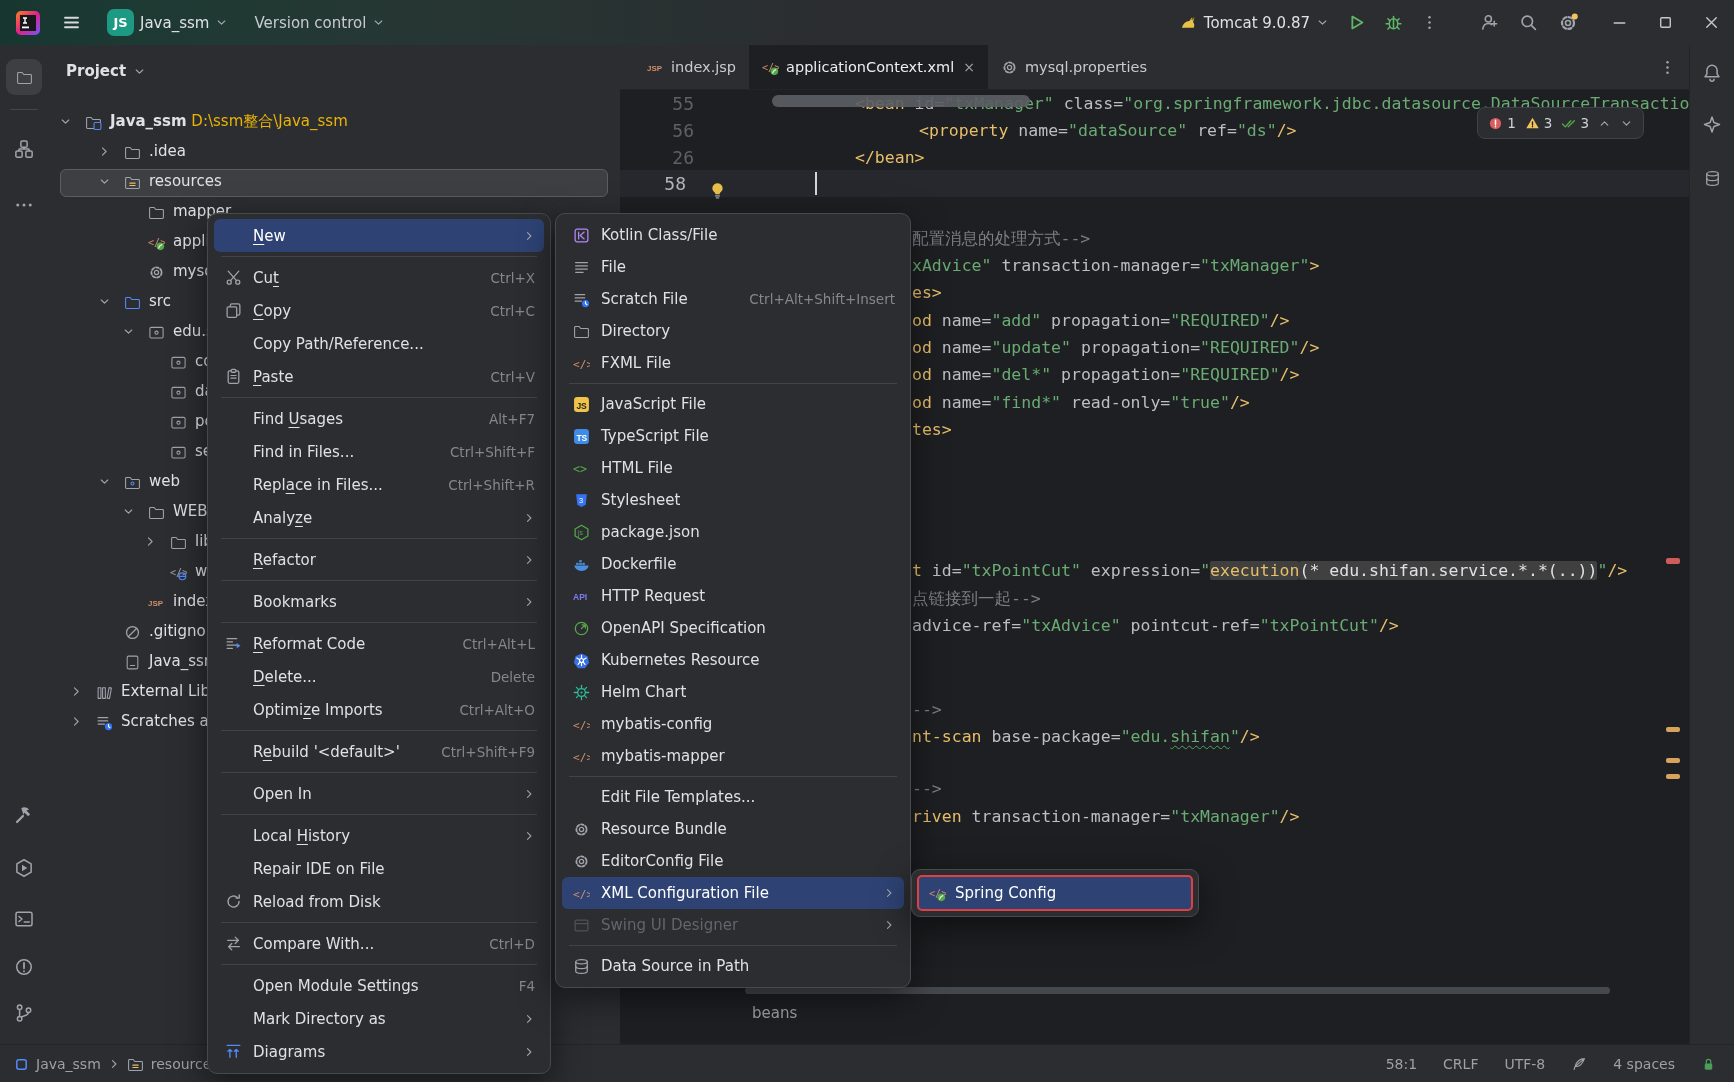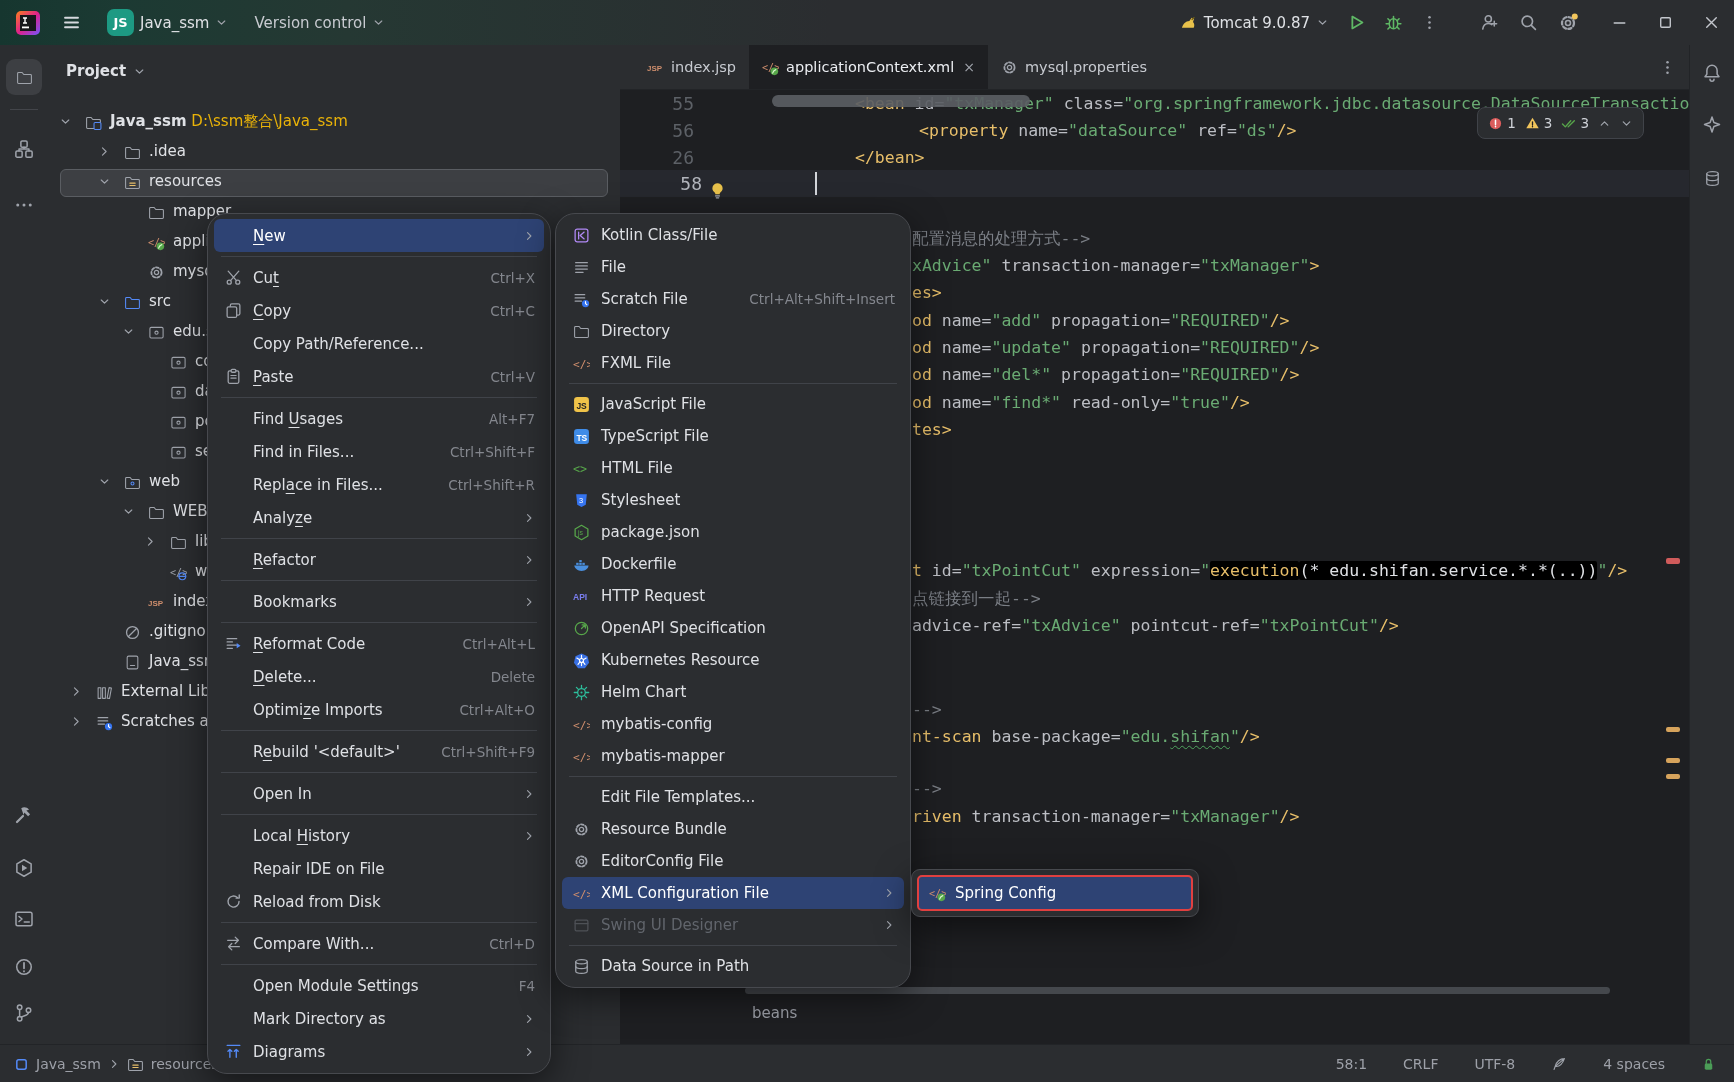--- a/index.html
+++ b/index.html
@@ -40,36 +40,36 @@
   #editor{position:absolute;left:620px;top:45px;width:1070px;height:999px;background:#1e1f22;overflow:hidden;}
   #tabbar{position:absolute;left:0;top:0;width:1070px;height:45px;background:#2b2d30;border-bottom:1px solid #222427;
      display:flex;align-items:stretch;padding-left:14px;box-sizing:border-box;}
   .tab{display:flex;align-items:center;gap:7px;padding:0 13px;font-size:14.5px;color:#c7cad0;}
   .tab.active{background:#1e1f22;color:#eceef2;}
   .tab .x{color:#9fa3ab;margin-left:2px;font-size:14px;}
   #tab-kebab{margin-left:auto;align-self:center;margin-right:14px;color:#9fa3ab;}
   .cl{position:absolute;height:27px;line-height:27px;white-space:pre;
       font-family:"DejaVu Sans Mono","Liberation Mono",monospace;font-size:16.5px;}
   .c-tag{color:#e8bf6a}.c-attr{color:#bcbec4}.c-str{color:#6aab73}.c-com{color:#7a7e85}.c-pln{color:#dfe1e5}
-  .seg-hl{background:#000000;border-radius:2px;}
+  .seg-hl{background:#404040;border-radius:2px;}
   .seg-wv{text-decoration:underline wavy #4fa45f 1px;text-underline-offset:3px;}
   .gut{position:absolute;width:46px;text-align:right;color:#5d6167;height:27px;line-height:27px;
       font-family:"DejaVu Sans Mono","Liberation Mono",monospace;font-size:18px;}
   .gut.cur{color:#b2b5bc;}
   #curline{position:absolute;left:0;top:125px;width:1070px;height:27px;background:#26282e;}
   #caret{position:absolute;left:195px;top:127px;width:2px;height:23px;background:#d2d5da;}
   #float-pill{position:absolute;left:152px;top:50px;width:258px;height:12px;border-radius:6px;background:#5a5d63;opacity:.92;}
   #insp{position:absolute;right:46px;top:62px;height:30px;display:flex;align-items:center;gap:9px;padding:0 10px;
      background:#2b2d30;border:1px solid #404349;border-radius:8px;font-size:13.5px;color:#cfd2d8;}
   #insp .grp{display:flex;align-items:center;gap:4px;}
   #hscroll{position:absolute;left:125px;top:942px;width:865px;height:7px;border-radius:4px;background:#45484d;}
   #beans-crumb{position:absolute;left:132px;top:953px;height:30px;line-height:30px;color:#9da0a8;font-size:15px;}
   .stripe-mark{position:absolute;left:1060px;width:14px;border-radius:2px;transform:translateX(-100%);}
   
-  .menu{position:absolute;background:#2b2d30;border:1px solid #47494e;border-radius:20px;
+  .menu{position:absolute;background:#2b2d30;border:1px solid #47494e;border-radius:10px;
     box-shadow:0 10px 34px rgba(0,0,0,.5);padding:5px 0;z-index:40;box-sizing:border-box;}
   .mi{display:flex;align-items:center;margin:0 6px;padding:0 9px;border-radius:6px;gap:9px;color:#dfe1e5;font-size:15px;white-space:nowrap;}
   .m1 .mi{height:33px;}
   .m2 .mi{height:32px;}
   .mi .ic{width:21px;height:18px;display:flex;align-items:center;justify-content:center;flex:none;}
   .mi .lbl{flex:1;}
   .mi .lbl u{text-underline-offset:2.5px;}
   .mi .sc{color:#84878e;font-size:13.5px;margin-left:26px;}
   .mi .arr{color:#9fa3ab;margin-left:10px;}
   .mi.sel{background:#2e4374;color:#fff;}
@@ -78,21 +78,21 @@
   .msep{height:1px;background:#404349;margin:4px 13px;}
   
   #spring-popup{position:absolute;left:911px;width:288px;background:#2b2d30;border:1px solid #47494e;border-radius:9px;
      box-shadow:0 10px 34px rgba(0,0,0,.5);padding:5px;z-index:45;box-sizing:border-box;}
   #spring-item{display:flex;align-items:center;gap:9px;height:36px;background:#2e4374;border:2px solid #e04040;
      border-radius:5px;padding:0 10px;color:#fff;box-sizing:border-box;}
   
   #statusbar{position:absolute;left:0;top:1044px;width:1734px;height:38px;background:#2b2d30;border-top:1px solid #222427;
      display:flex;align-items:center;color:#9da0a8;font-size:14px;}
   #sb-left{display:flex;align-items:center;gap:7px;margin-left:14px;white-space:nowrap;}
-  #sb-right{display:flex;align-items:center;gap:36px;margin-left:auto;margin-right:18px;}
+  #sb-right{display:flex;align-items:center;gap:26px;margin-left:auto;margin-right:18px;}
   .sb-item{display:flex;align-items:center;}
 </style>
 </head>
 <body>
 
 <div id="root">
 
   <header id="titlebar">
     <div class="tb-group" style="margin-left:12px;gap:10px;">
       <span class="tb-btn" style="padding:4px;">
@@ -570,21 +570,21 @@
         <div class="cl" style="left: 292px; top: 566.5px;"><span class="c-attr">advice-ref=</span><span class="c-str">"txAdvice"</span><span class="c-attr"> pointcut-ref=</span><span class="c-str">"txPointCut"</span><span class="c-tag">/&gt;</span></div>
         <div class="cl" style="left: 292px; top: 650.5px;"><span class="c-com">--&gt;</span></div>
         <div class="cl" style="left: 292px; top: 677.5px;"><span class="c-tag">nt-scan</span><span class="c-attr"> base-package=</span><span class="c-str">"edu.</span><span class="c-str seg-wv">shifan</span><span class="c-str">"</span><span class="c-tag">/&gt;</span></div>
         <div class="cl" style="left: 292px; top: 729.5px;"><span class="c-com">--&gt;</span></div>
         <div class="cl" style="left: 292px; top: 757.5px;"><span class="c-tag">riven</span><span class="c-attr"> transaction-manager=</span><span class="c-str">"txManager"</span><span class="c-tag">/&gt;</span></div>
       </div>
     <div id="gutter-layer">
         <div class="gut" style="left: 28px; top: 44.5px;">55</div>
         <div class="gut" style="left: 28px; top: 71.5px;">56</div>
         <div class="gut" style="left: 28px; top: 98.5px;">26</div>
-        <div class="gut cur" style="left: 36px; top: 124.5px;">58</div>
+        <div class="gut cur" style="left: 20px; top: 124.5px;">58</div>
       </div>
     <span class="abs" style="left:88px;top:136px;">
         <svg viewBox="0 0 16 16" width="19" height="19" fill="none" stroke-linecap="round" stroke-linejoin="round">
           <path d="M8 1.8a4.3 4.3 0 0 1 2.6 7.7c-.5.4-.8 1-.8 1.6H6.2c0-.6-.3-1.2-.8-1.6A4.3 4.3 0 0 1 8 1.8z" fill="#e8c14b" stroke="none"></path>
           <path d="M6.4 12.6h3.2M7 14.2h2" stroke="#9fa3ab" stroke-width="1.1"></path>
         </svg>
       </span>
     <div id="caret"></div>
     <div id="float-pill"></div>
     <div id="insp">

